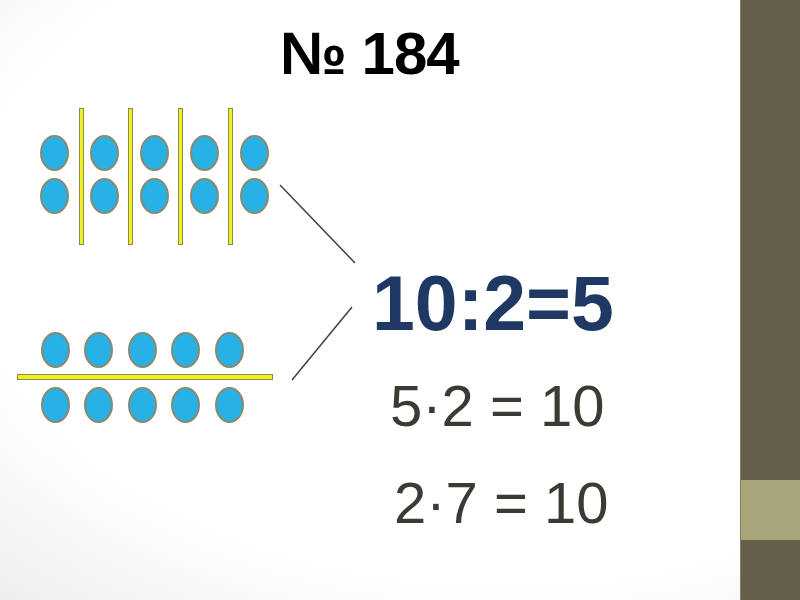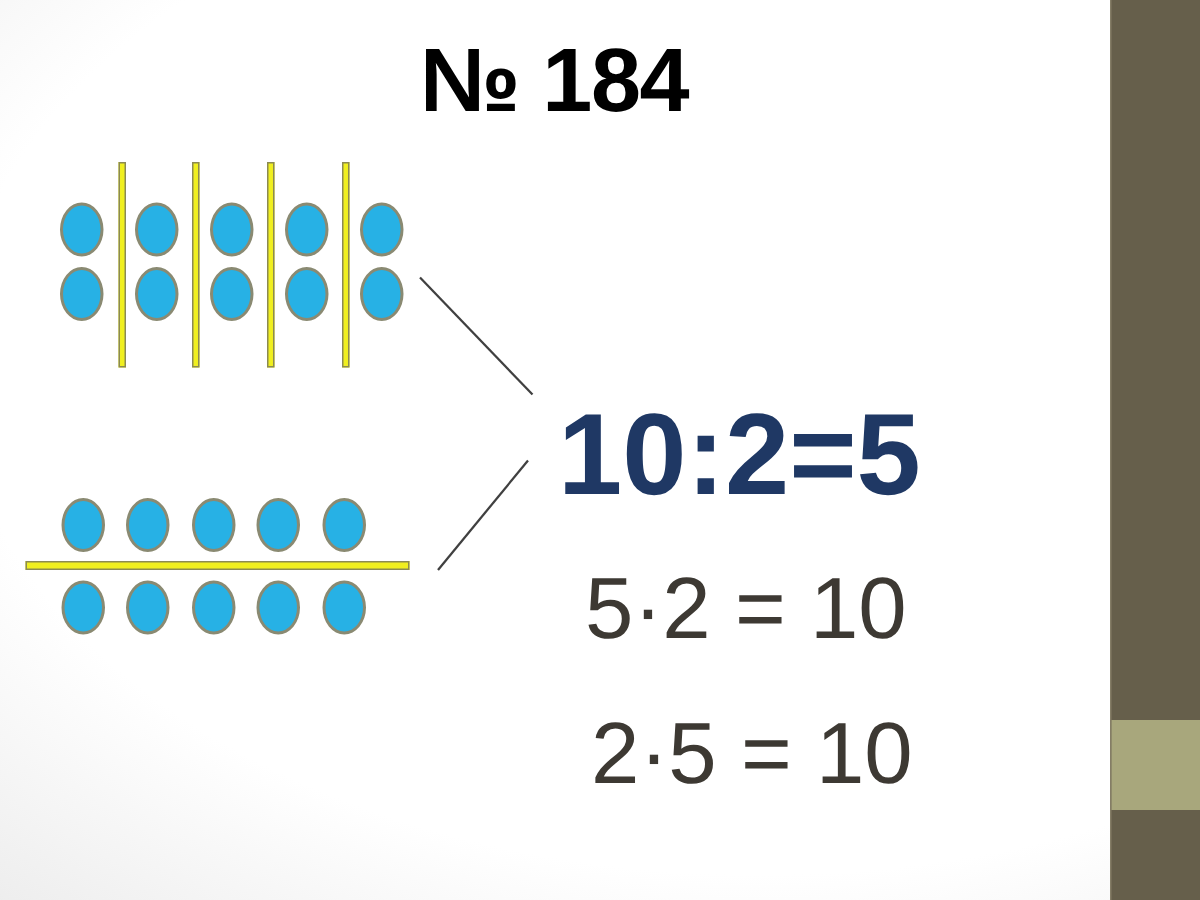--- a/index.html
+++ b/index.html
@@ -131,19 +131,19 @@
 
   <svg class="connectors" viewBox="0 0 740 600" xmlns="http://www.w3.org/2000/svg">
     <line x1="280" y1="185" x2="355" y2="263"></line>
     <line x1="292" y1="380" x2="352" y2="307"></line>
   </svg>
 
   <div class="division">10:2=5</div>
 
   <div class="eq eq1">5·2 = 10</div>
 
-  <div class="eq eq2">2·5 = 10</div>
+  <div class="eq eq2">2·7 = 10</div>
 
 </div>
 
 <div class="stripe">
   <div class="stripe-band"></div>
 </div>
 
 </body></html>

